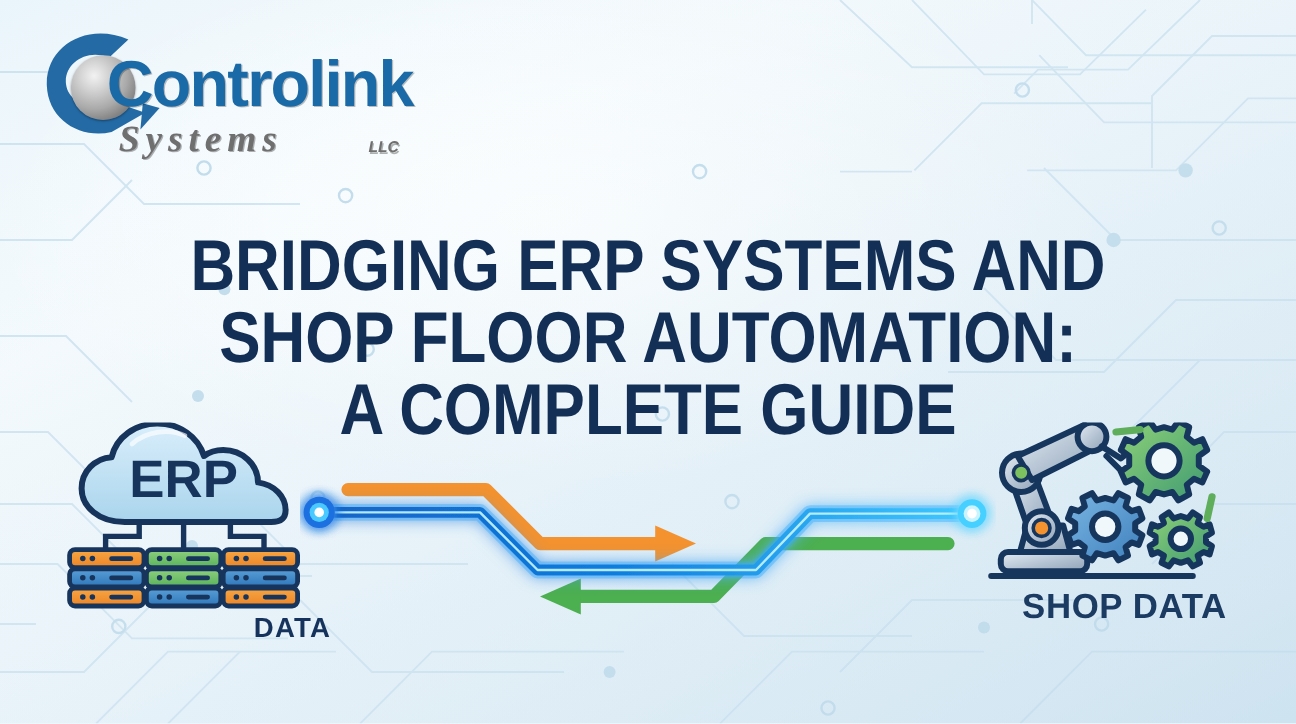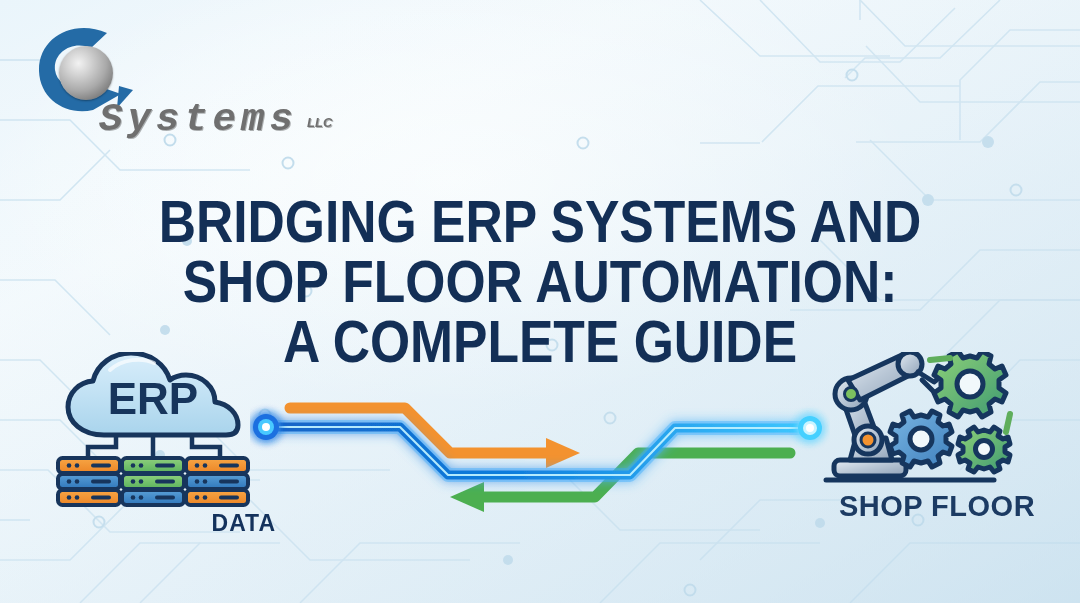--- a/index.html
+++ b/index.html
@@ -27,22 +27,22 @@
   #logo .word{
     position:absolute;left:56px;top:15px;
     font-family:"Liberation Sans", sans-serif;
     font-size:54px;font-weight:700;letter-spacing:-1.5px;
     color:#1b6aa8;
     text-shadow:1px 1px 0 rgba(0,0,0,.25);
     white-space:nowrap;
   }
   #logo .sub{
     position:absolute;left:66px;top:74px;
-    font-family:Liberation Mono, monospace;
-    font-size:39px;font-weight:700;font-style:italic;letter-spacing:5px;
+    font-family:Liberation Serif, serif;
+    font-size:31px;font-weight:700;font-style:italic;letter-spacing:5px;
     color:#6f6f6f;
     text-shadow:1px 1px 0 rgba(0,0,0,.3);
     white-space:nowrap;
   }
   #logo .llc{
     position:absolute;left:274px;top:91px;
     font-size:13px;font-weight:700;font-style:italic;letter-spacing:0px;
     color:#6f6f6f;text-shadow:1px 1px 0 rgba(0,0,0,.3);
   }
 
@@ -163,20 +163,21 @@
     <rect x="0" y="0" width="1080" height="603" fill="url(#bgFade)"></rect>
   </svg>
 
   <div id="logo">
     <svg class="swoosh" viewBox="0 0 104 92">
       <path d="M74 9 C40 -6 5 14 6 47 C7 76 34 92 60 86 L60 86 L88 70 L62 61
                C44 69 24 62 22 46 C20 29 39 16 58 24 L58 24 Z" fill="#246ba6"></path>
       <path d="M86 62 L100 66 L84 84 Z" fill="#246ba6"></path>
     </svg>
     <div class="sphere"></div>
+    <div class="word">Controlink</div>
     <div class="sub">Systems</div>
     <div class="llc">LLC</div>
   </div>
 
   <h1 id="title">
     <span class="ln">BRIDGING ERP SYSTEMS AND</span>
     <span class="ln">SHOP FLOOR AUTOMATION:</span>
     <span class="ln">A COMPLETE GUIDE</span>
   </h1>
 
@@ -391,16 +392,16 @@
                  L-16 17 L-14 11 L-19 8 L-24 10 L-26 3 L-21 0 L-21 -5 L-26 -8 L-24 -15
                  L-19 -13 L-14 -16 L-16 -21 L-10 -25 L-6 -20 Z" fill="url(#gearGreenG)" stroke="#16365e" stroke-width="5" stroke-linejoin="round"></path>
         <circle cx="0" cy="-3" r="8.5" fill="#f1f8fb" stroke="#16365e" stroke-width="5"></circle>
       </g>
 
       <g stroke="#5fae5c" stroke-width="6" stroke-linecap="round" fill="none">
         <line x1="118" y1="8" x2="138" y2="6"></line>
         <line x1="198" y1="62" x2="194" y2="80"></line>
       </g>
     </svg>
-    <div class="auto-l1">SHOP FLOOR</div>
+    <div class="auto-l1">SHOP DATA</div>
   </div>
 
 </div>
 
 </body></html>

